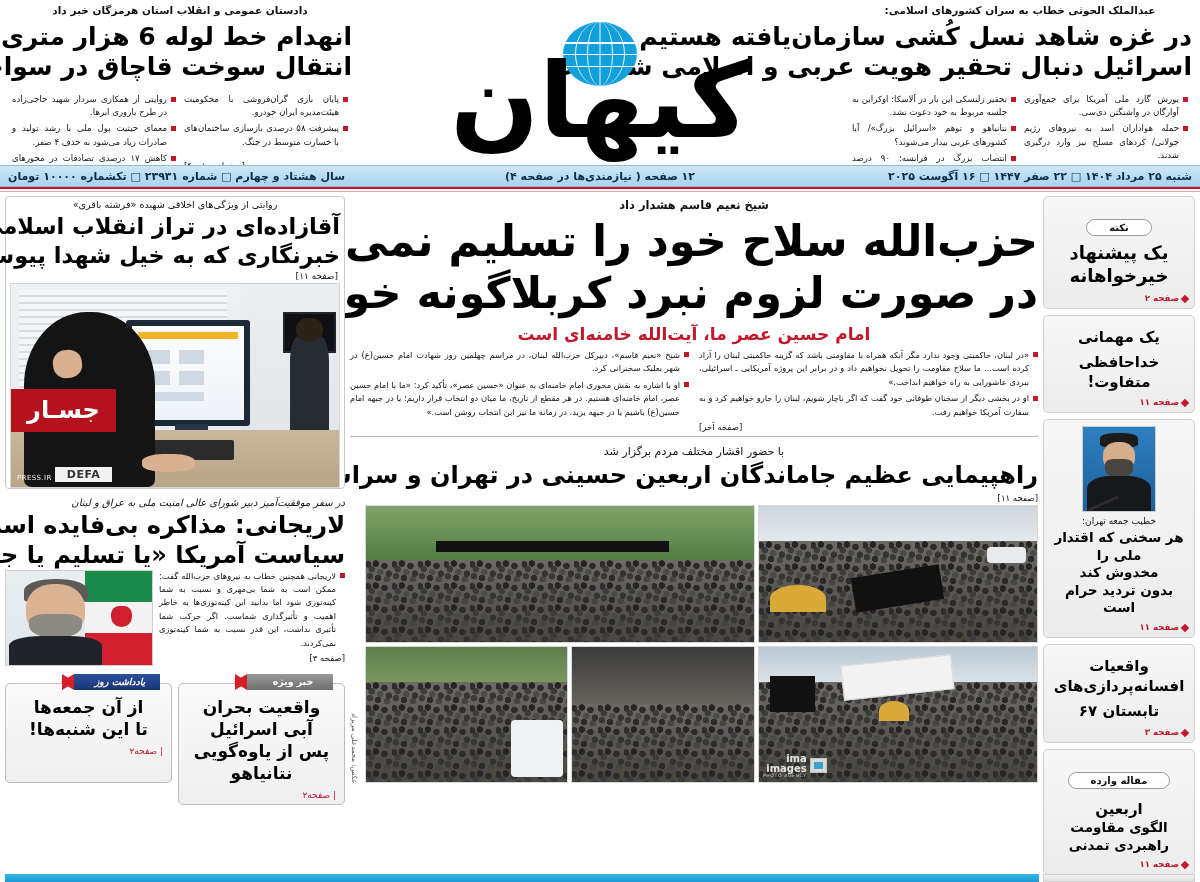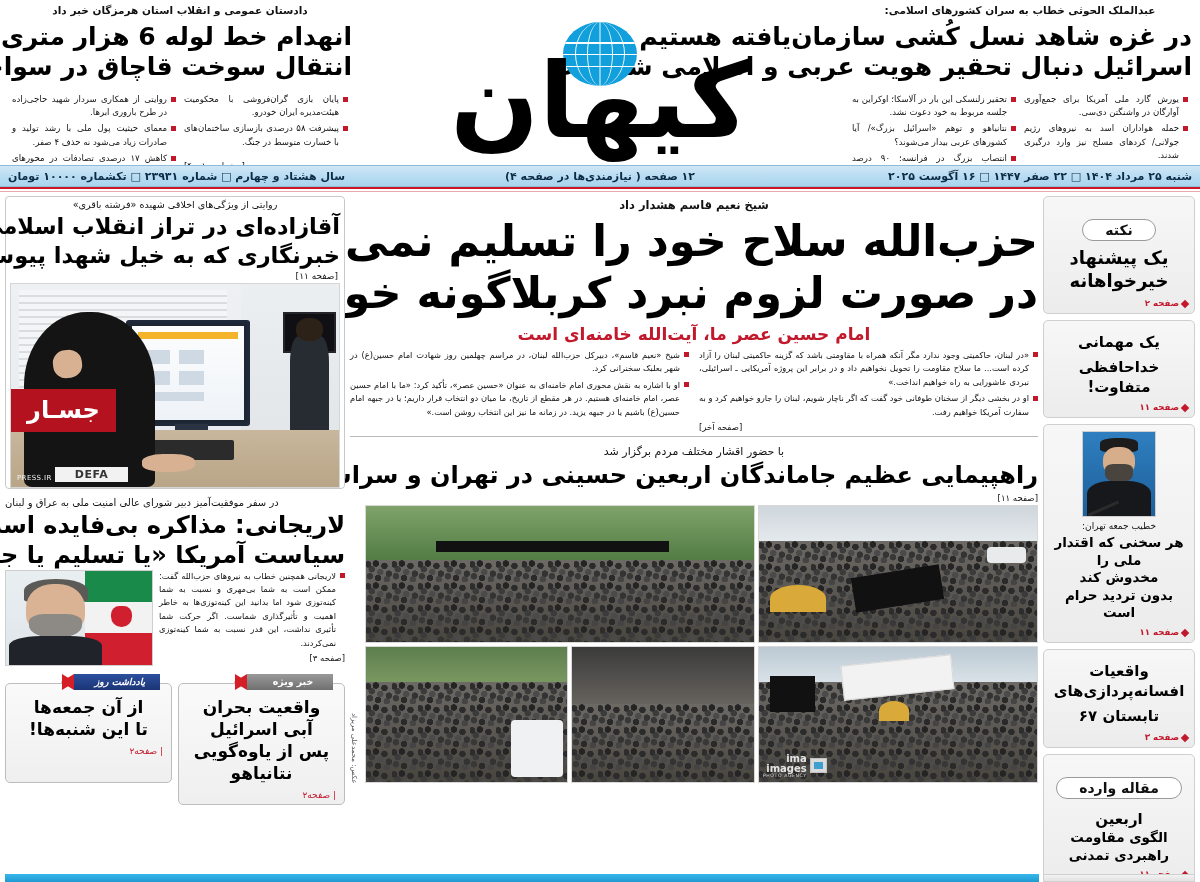--- a/index.html
+++ b/index.html
@@ -142,25 +142,25 @@
   .ph-office .man::before { content:""; position:absolute; left: 16%; top: -16%;
       width: 68%; height: 20%; background:#2d2218; border-radius: 45%; }
   .ph-office .tv { position: absolute; right: 1%; top: 14%; width: 16%; height: 20%;
       background: #0f0f14; border: 2px solid #23252b; }
   .stamp-jasar { position: absolute; left: 0; top: 52%; width: 32%; height: 21%;
       background: #b4121f; color: #fff; font-size: 24px; font-weight: bold;
       display: flex; align-items: center; justify-content: center; letter-spacing: 3px; }
   .wm-defa { position: absolute; left: 6px; bottom: 5px; display: flex;
       align-items: flex-end; gap: 3px; }
   .wm-defa .d1 { background:#f2f2f2; color:#333; font-size: 11px; font-weight: bold;
-      padding: 1px 20px; letter-spacing: .5px; }
+      padding: 1px 12px; letter-spacing: .5px; }
   .wm-defa .d2 { color: #f0f0f0; font-size: 7px; letter-spacing: .4px; }
 
   
-  .lj-kicker { font-size: 10px; color: #111; text-align: left; margin: 4px 0 2px; }
+  .lj-kicker { font-size: 10px; color: #111; text-align: right; margin: 4px 0 2px; font-style: italic; }
   .lj-head {
     font-size: 24px; font-weight: bold; color: #000; text-align: center;
     line-height: 1.25; letter-spacing: -0.8px; white-space: nowrap;
   }
   .lj-body { display: flex; gap: 6px; }
   .lj-photo { width: 148px; height: 96px; border: 1px solid #cfcfcf;
     position: relative; overflow: hidden; background: #c7cdd2; }
   .lj-photo .flagbg { position: absolute; inset: 0;
     background: linear-gradient(180deg,#e9eef1 0%,#dfe6ea 100%); }
   .lj-photo .fg { position: absolute; right: 0; top: 0; bottom: 0; width: 46%;
@@ -283,21 +283,21 @@
     margin-right: 2px; align-self: flex-end; }
 
   
   .rail-box {
     border: 1px solid #cfcfcf; border-radius: 5px;
     background: linear-gradient(180deg,#f7f7f7,#ececec);
     padding: 6px 6px 5px 6px; text-align: center;
   }
   .pill {
     display: inline-block; border: 1px solid #9a9a9a; border-radius: 11px;
-    background: #fff; font-size: 14px; font-weight: bold; color: #111;
+    background: #fff; font-size: 10px; font-weight: bold; color: #111;
     padding: 2px 22px; margin-bottom: 5px; margin-top: 16px;
   }
   .rail-h {
     font-size: 18px; font-weight: bold; color: #000;
     line-height: 1.3; letter-spacing: -0.4px;
   }
   .rail-h.sm { font-size: 15px; margin-top: 6px; }
   .rail-h.xs { font-size: 13.5px; }
   .rail-sub { font-size: 9px; color: #111; margin-bottom: 3px; }
   .rail-ref { font-size: 8.6px; color: #c2182b; text-align: right;

